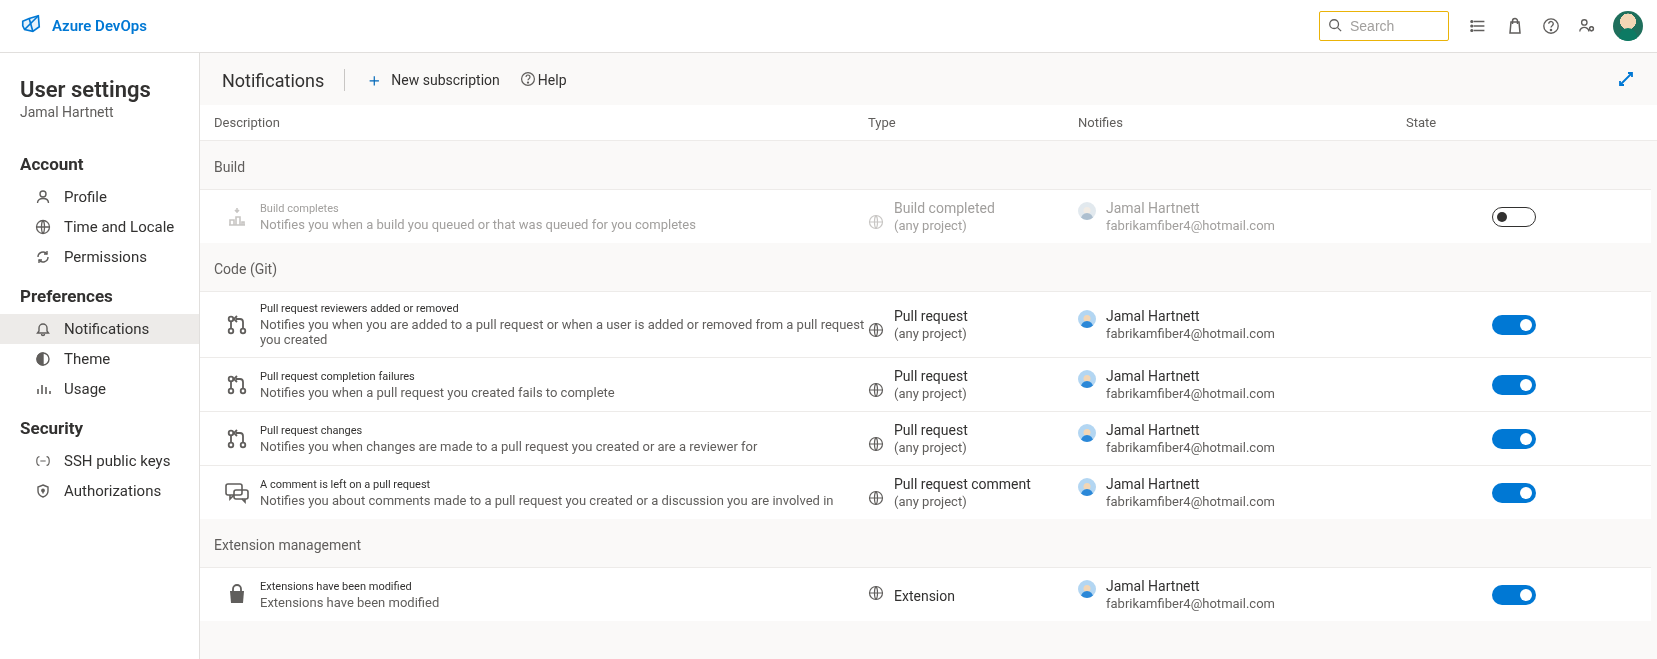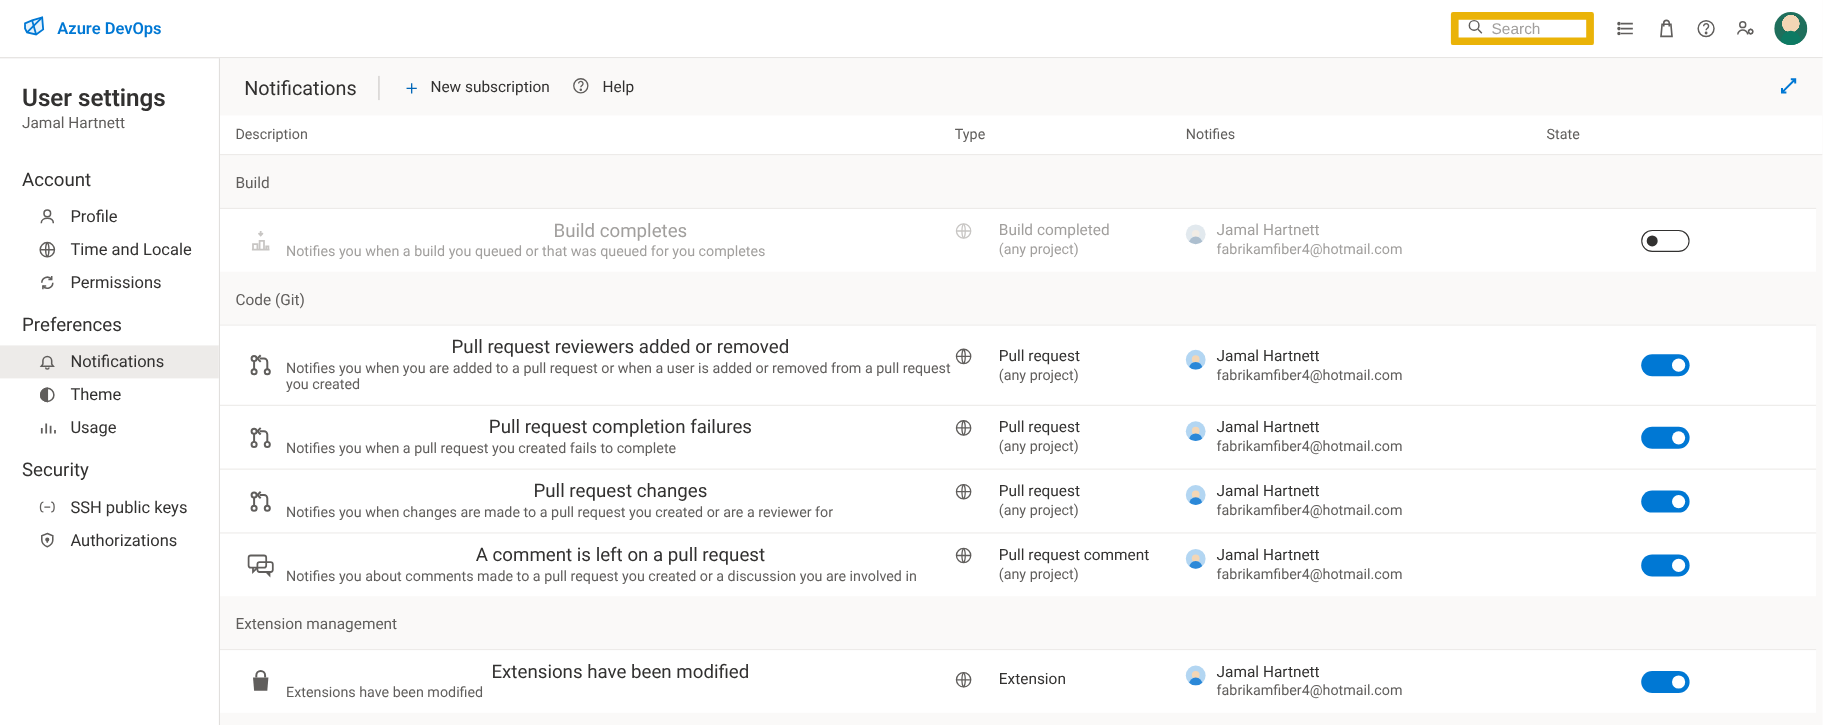--- a/index.html
+++ b/index.html
@@ -21,21 +21,21 @@
     border-bottom: 1px solid #e1dfdd;
     display: flex;
     align-items: center;
     padding: 0 14px 0 20px;
   }
   .brand { display: flex; align-items: center; gap: 10px; font-weight: 600; color: #0078d4; font-size: 15px; }
   .brand svg { width: 22px; height: 22px; }
   .topbar-spacer { flex: 1; }
   .search-box {
     display: flex; align-items: center; gap: 8px;
-    border: 7px solid #eab308; border-radius: 2px;
+    border: 1px solid #eab308; border-radius: 2px;
     height: 30px; width: 130px; padding: 0 8px; color: #605e5c;
   }
   .search-box input {
     border: none; outline: none; font-size: 14px; width: 100%; background: transparent; color: #323130;
   }
   .search-box input::placeholder { color: #a19f9d; }
   .topbar-icons { display: flex; align-items: center; gap: 4px; margin-left: 14px; }
   .topbar-iconbtn { width: 32px; height: 32px; display:flex; align-items:center; justify-content:center; color:#605e5c; border-radius:3px; cursor:pointer;}
   .avatar {
     width: 30px; height: 30px; border-radius: 50%; margin-left: 6px;
@@ -52,39 +52,39 @@
   }
 
   
   .layout { display: flex; height: calc(100% - 43px); }
   .sidebar {
     width: 200px; border-right: 1px solid #e1dfdd; padding: 24px 0 0 0;
     overflow-y:auto;
   }
   .sidebar h1 { font-size: 22px; font-weight: 600; padding: 0 20px 2px; }
   .sidebar .subtitle { color:#605e5c; padding: 0 20px 20px; font-size:14px;}
-  .nav-group-title { font-size: 17px; font-weight: 400; padding: 14px 20px 8px; }
+  .nav-group-title { font-size: 17px; font-weight: 700; padding: 14px 20px 8px; }
   .nav-item {
     display:flex; align-items:center; gap:12px;
     padding: 6px 20px 6px 34px; cursor:pointer; font-size:15px; color:#323130;
   }
   .nav-item.active { background:#edebe9; }
   .nav-item .icon { width:18px; display:flex; align-items:center; justify-content:center; color:#605e5c; font-size:15px;}
 
   
   .main { flex:1; background:#faf9f8; display:flex; flex-direction:column; overflow:hidden;}
   .content-header {
     display:flex; align-items:center; gap:20px;
     padding: 16px 22px 14px;
   }
   .content-header h2 { font-size: 18px; font-weight: 400; }
   .divider-v { width:1px; height:22px; background:#c8c6c4;}
   .cmd-btn { display:flex; align-items:center; gap:8px; color:#323130; cursor:pointer; font-size:14px;}
   .cmd-btn .plus { color:#0067b8; font-size:18px; line-height:1; }
-  .help-btn { display:flex; align-items:center; gap:12px; color:#323130; cursor:pointer;}
+  .help-btn { display:flex; align-items:center; gap:2px; color:#323130; cursor:pointer;}
   .expand-btn { margin-left:auto; color:#0078d4; cursor:pointer; }
 
   .table-head {
     display:grid;
     grid-template-columns: 654px 210px 328px 130px;
     padding: 10px 8px 10px 14px;
     background:#fff; color:#605e5c; font-size:13px;
     border-bottom:1px solid #edebe9;
   }
 
@@ -95,25 +95,25 @@
     display:grid;
     grid-template-columns: 46px 608px 210px 328px 130px;
     align-items:center;
     padding: 10px 8px 10px 14px;
     border-top:1px solid #edebe9;
     background:#fff;
   }
   .row.disabled .title, .row.disabled .sub, .row.disabled .type-main, .row.disabled .type-sub, .row.disabled .notif-main, .row.disabled .notif-sub { color:#a19f9d; }
   .row .leadicon { color:#605e5c; display:flex; align-items:center; justify-content:center;}
   .row.disabled .leadicon { color:#c8c6c4; }
-  .row .title { font-size:17px;text-align:center; }
+  .row .title { font-size:11px; }
   .row .sub { color:#605e5c; font-size:13px; margin-top:2px;}
   .row .type-main, .row .notif-main { font-size:14px; }
   .row .type-sub, .row .notif-sub { color:#605e5c; font-size:13px; margin-top:2px;}
-  .row .type-cell { display:flex; align-items:flex-start; gap:24px;}
+  .row .type-cell { display:flex; align-items:flex-end; gap:10px;}
   .row .type-cell .globe { color:#605e5c; font-size:14px;}
   .row.disabled .type-cell .globe { color:#c8c6c4; }
   .row .notif-cell { display:flex; align-items:flex-start; gap:10px;}
   .row .mini-avatar { width:18px; height:18px; border-radius:50%; background:#b3d6f2; display:inline-block; margin-top:2px; position:relative; overflow:hidden;}
   .row .mini-avatar::before{content:"";position:absolute;left:50%;top:28%;transform:translateX(-50%);width:7px;height:7px;border-radius:50%;background:#f3d6b5;}
   .row .mini-avatar::after{content:"";position:absolute;left:50%;top:62%;transform:translateX(-50%);width:12px;height:9px;border-top-left-radius:6px;border-top-right-radius:6px;background:#2b88d8;}
   .row.disabled .mini-avatar { filter:grayscale(0.6) opacity(0.5);}
 
   .state-cell { display:flex; justify-content:flex-end; align-items:center; }
   .toggle {

